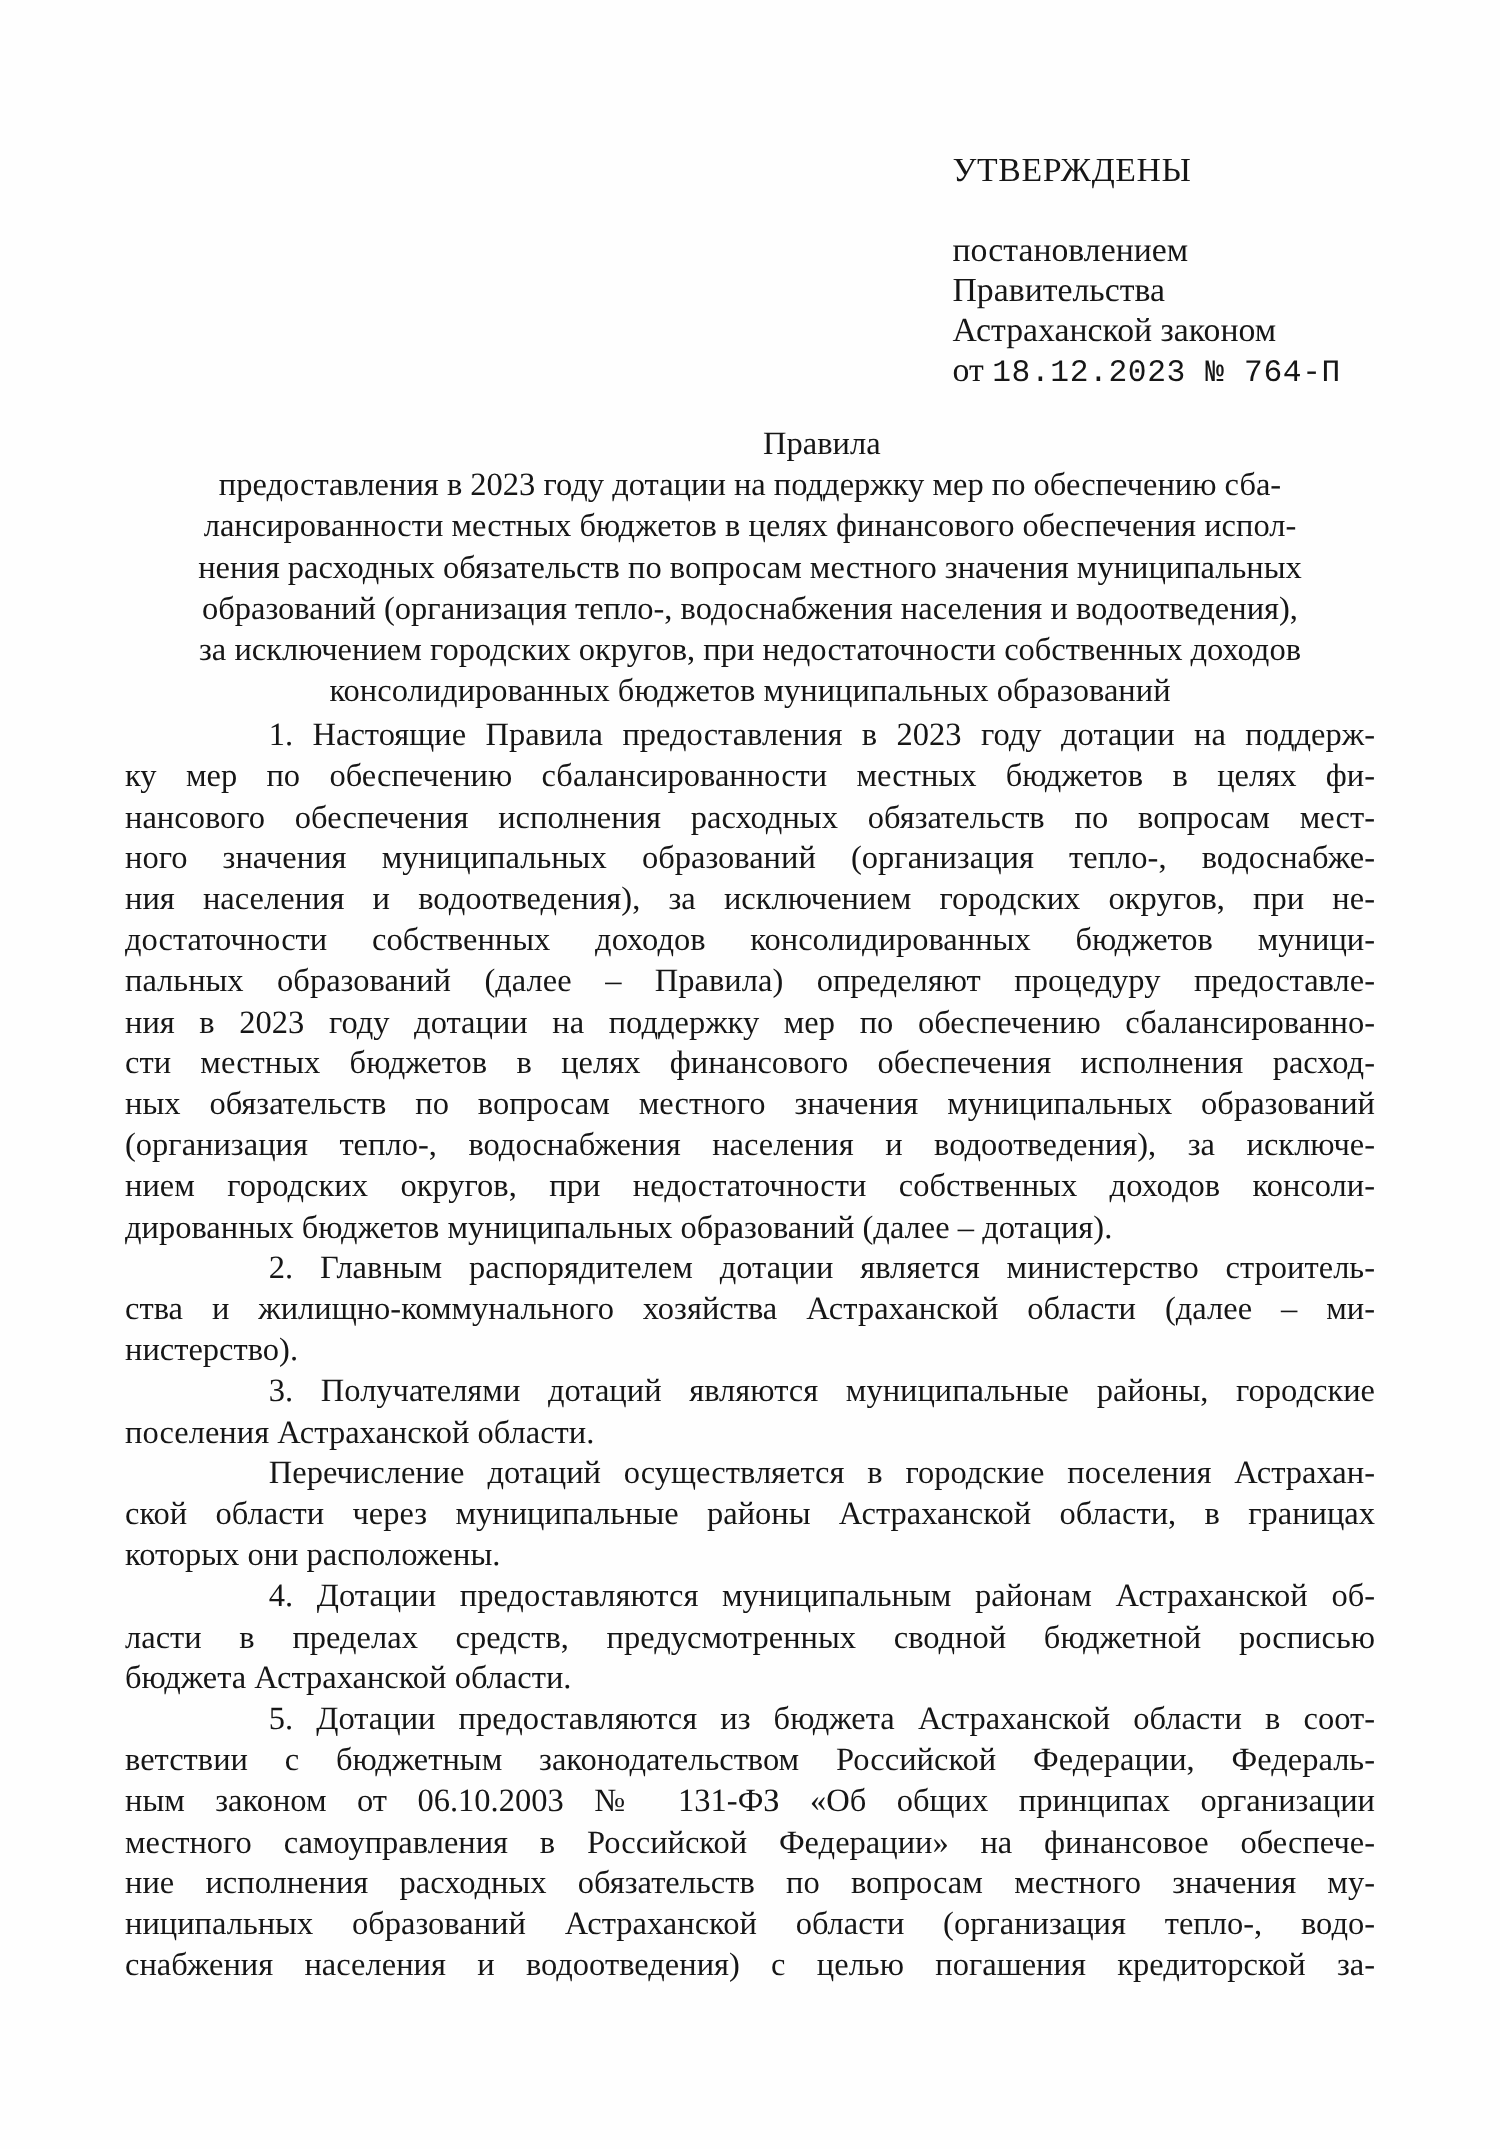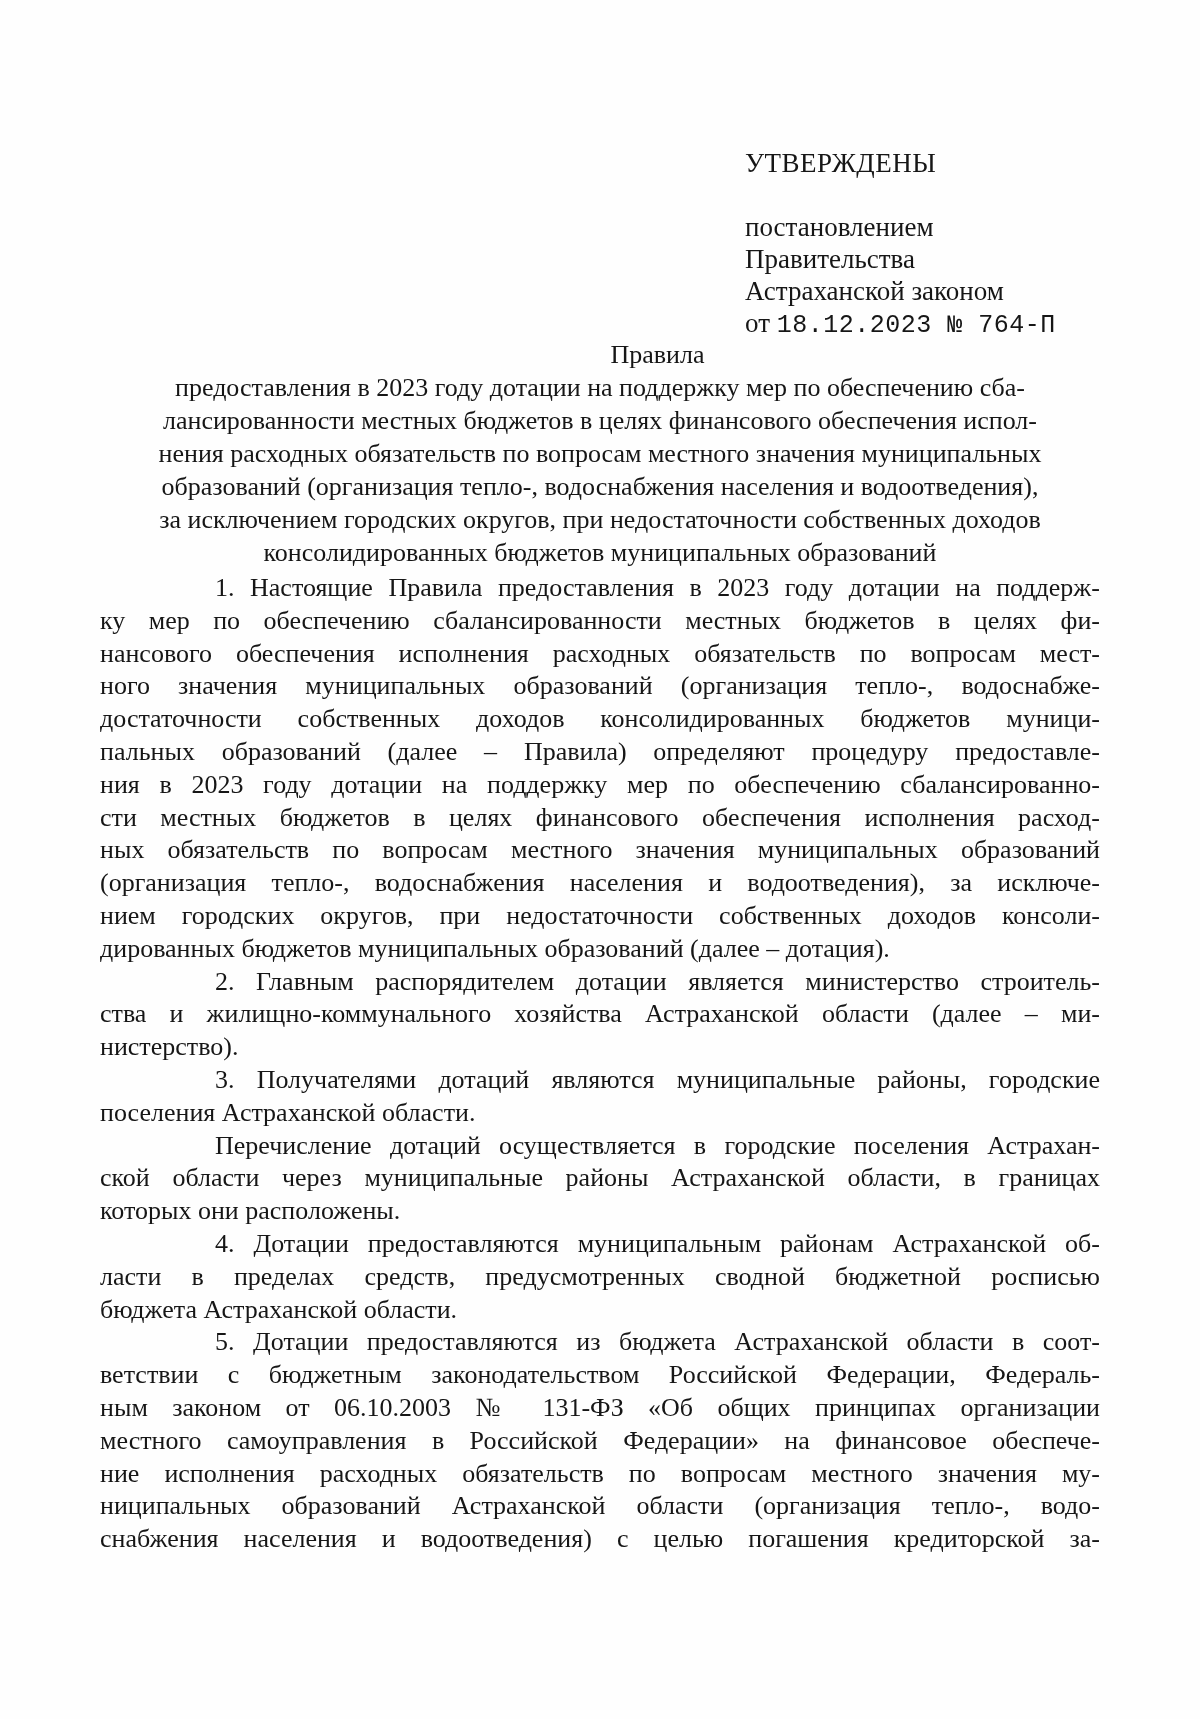--- a/index.html
+++ b/index.html
@@ -15,27 +15,26 @@
     font-family: "Liberation Serif", serif;
     overflow: hidden;
   }
   .page {
     position: absolute;
     inset: 0;
   }
   
   .approval {
     position: absolute;
-    left: 745px;
+    left: 762px;
     top: 120px;
     width: 380px;
     font-size: 27px;
     line-height: 32px;
     white-space: nowrap;
-    margin-top: 27px;
   }
   .approval .approved-word {
     margin-bottom: 32px; 
     letter-spacing: 0.5px;
   }
   .approval .date-number {
     font-family: Liberation Mono, monospace;
     font-size: 25px;
     letter-spacing: 0.5px;
   }
@@ -101,20 +100,21 @@
       <div class="line">образований (организация тепло-, водоснабжения населения и водоотведения),</div>
       <div class="line">за исключением городских округов, при недостаточности собственных доходов</div>
       <div class="line">консолидированных бюджетов муниципальных образований</div>
     </div>
 
   <div class="body-text" id="body-text">
       <div class="line indent">1. Настоящие Правила предоставления в 2023 году дотации на поддерж-</div>
       <div class="line">ку мер по обеспечению сбалансированности местных бюджетов в целях фи-</div>
       <div class="line">нансового обеспечения исполнения расходных обязательств по вопросам мест-</div>
       <div class="line">ного значения муниципальных образований (организация тепло-, водоснабже-</div>
+      <div class="line">ния населения и водоотведения), за исключением городских округов, при не-</div>
       <div class="line">достаточности собственных доходов консолидированных бюджетов муници-</div>
       <div class="line">пальных образований (далее – Правила) определяют процедуру предоставле-</div>
       <div class="line">ния в 2023 году дотации на поддержку мер по обеспечению сбалансированно-</div>
       <div class="line">сти местных бюджетов в целях финансового обеспечения исполнения расход-</div>
       <div class="line">ных обязательств по вопросам местного значения муниципальных образований</div>
       <div class="line">(организация тепло-, водоснабжения населения и водоотведения), за исключе-</div>
       <div class="line">нием городских округов, при недостаточности собственных доходов консоли-</div>
       <div class="line para-end">дированных бюджетов муниципальных образований (далее – дотация).</div>
       <div class="line indent">2. Главным распорядителем дотации является министерство строитель-</div>
       <div class="line">ства и жилищно-коммунального хозяйства Астраханской области (далее – ми-</div>

